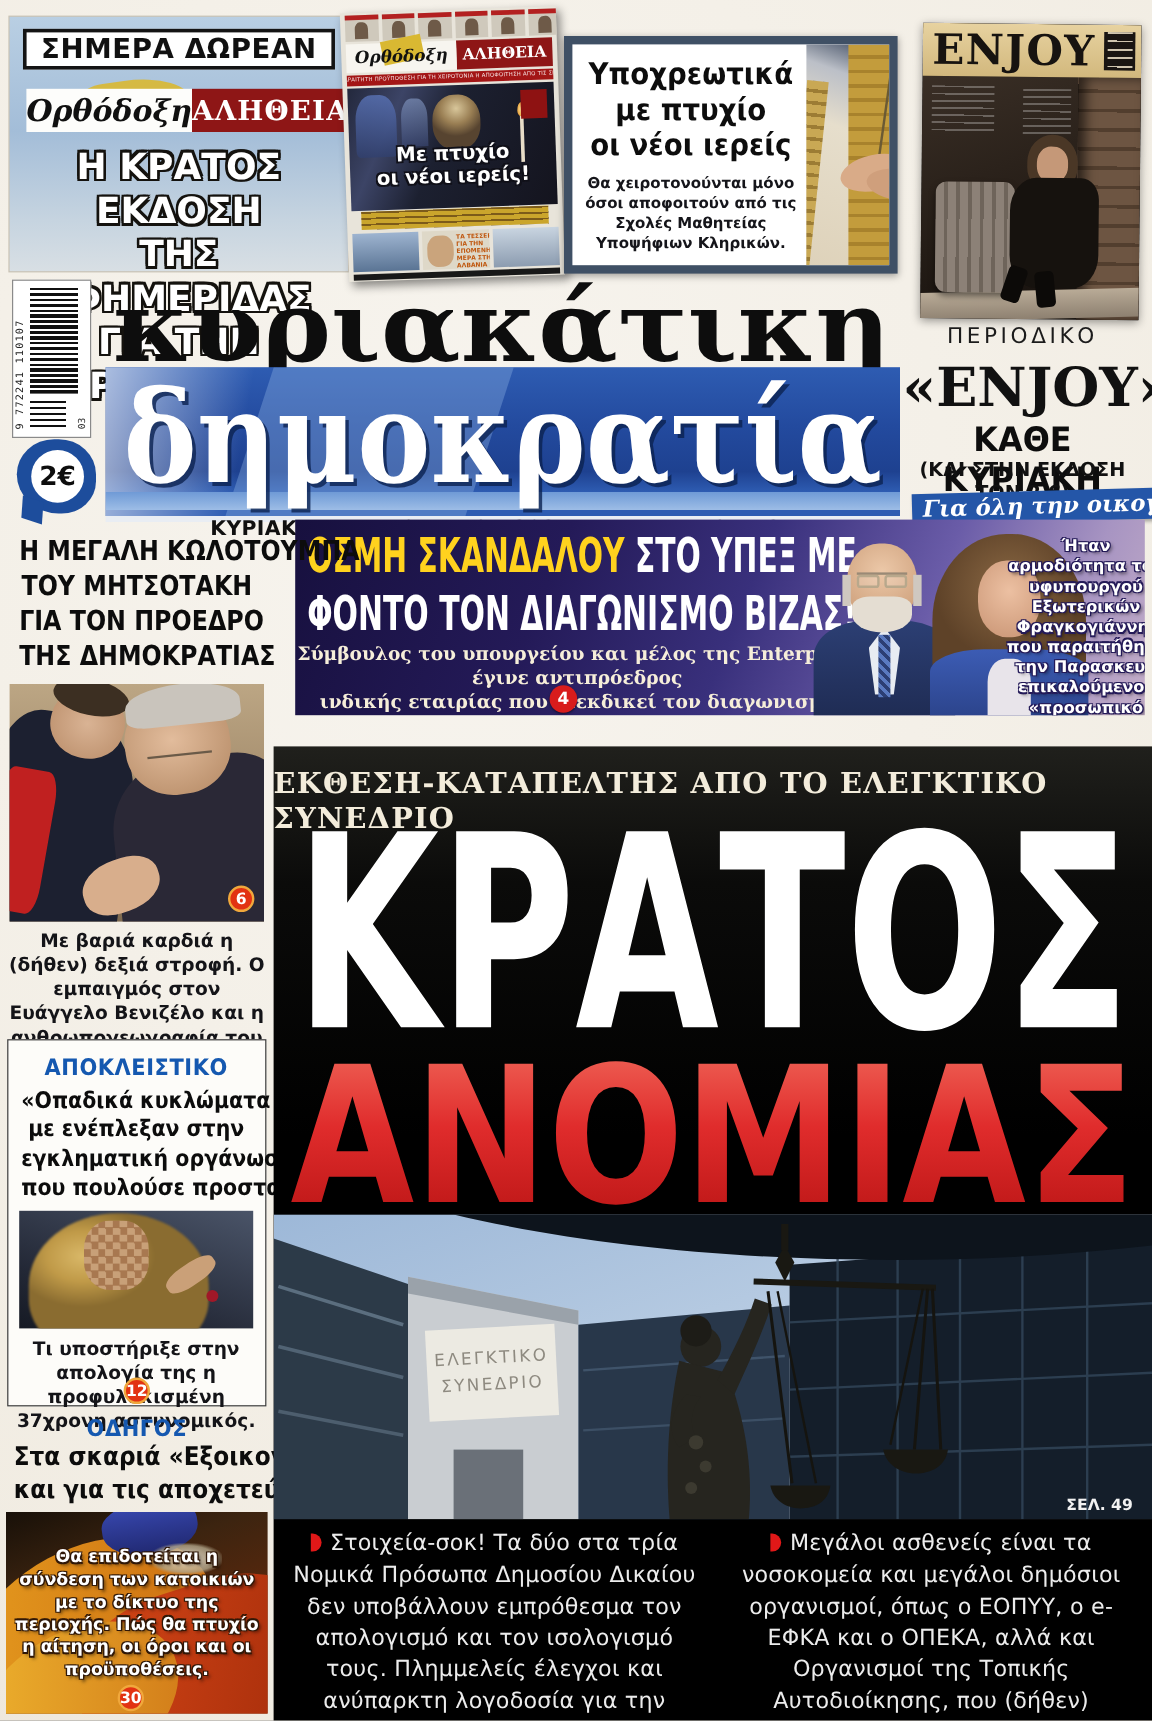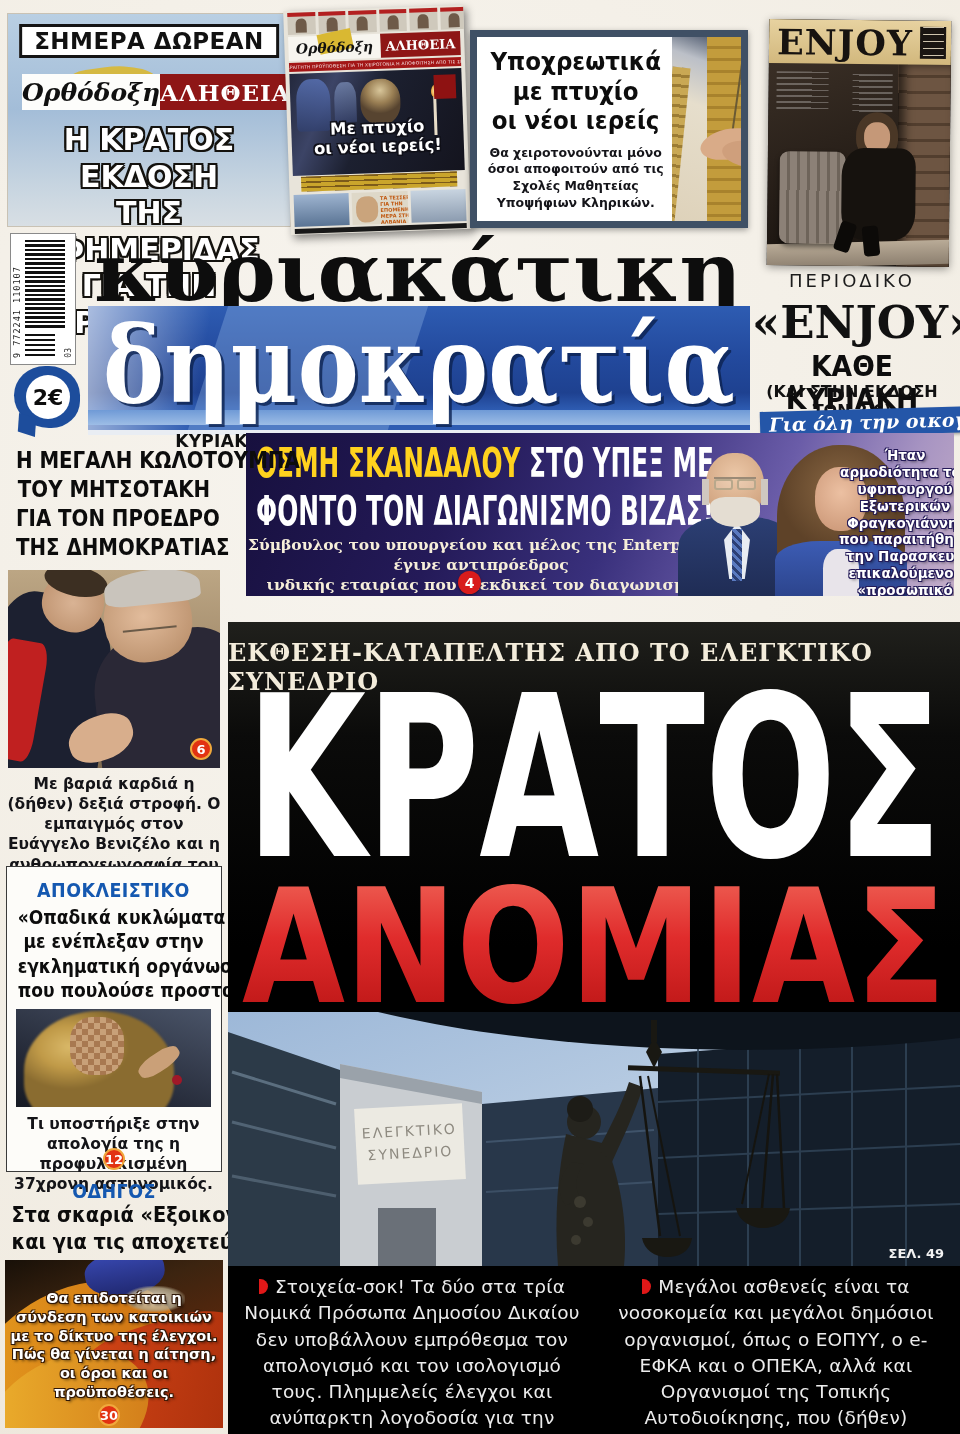--- a/index.html
+++ b/index.html
@@ -411,21 +411,21 @@
   <div id="lc3Head" class="abs c">
     <div class="nw">Στα σκαριά «Εξοικονομώ»</div>
     <div class="nw">και για τις αποχετεύσεις</div>
   </div>
   <div id="lc3Photo" class="abs">
     <span class="pipe1"></span>
     <span class="blueObj"></span>
     <span class="grit"></span>
     <span class="pipe2"></span>
     <span class="pipe3"></span>
-    <div id="lc3Cap">Θα επιδοτείται η σύνδεση των κατοικιών με το δίκτυο της έλεγχοι. Πώς θα γίνεται η αίτηση, οι όροι και οι προϋποθέσεις.</div>
+    <div id="lc3Cap">Θα επιδοτείται η σύνδεση των κατοικιών με το δίκτυο της περιοχής. Πώς θα πτυχίο η αίτηση, οι όροι και οι προϋποθέσεις.</div>
   </div>
   <span id="lc3Badge" class="cornerBadge abs">30</span>
 
   <div id="mainPanel" class="abs">
     <div id="kicker">ΕΚΘΕΣΗ-ΚΑΤΑΠΕΛΤΗΣ ΑΠΟ ΤΟ ΕΛΕΓΚΤΙΚΟ ΣΥΝΕΔΡΙΟ</div>
     <svg id="titleA" width="732" height="206" viewBox="0 0 732 206">
       <text x="366" y="194" text-anchor="middle" font-family="DejaVu Sans, Liberation Sans, sans-serif" font-weight="bold" font-size="224" fill="#ffffff" textLength="696" lengthAdjust="spacingAndGlyphs">ΚΡΑΤΟΣ</text>
     </svg>
     <svg id="titleB" width="732" height="142" viewBox="0 0 732 142">
       <defs>

